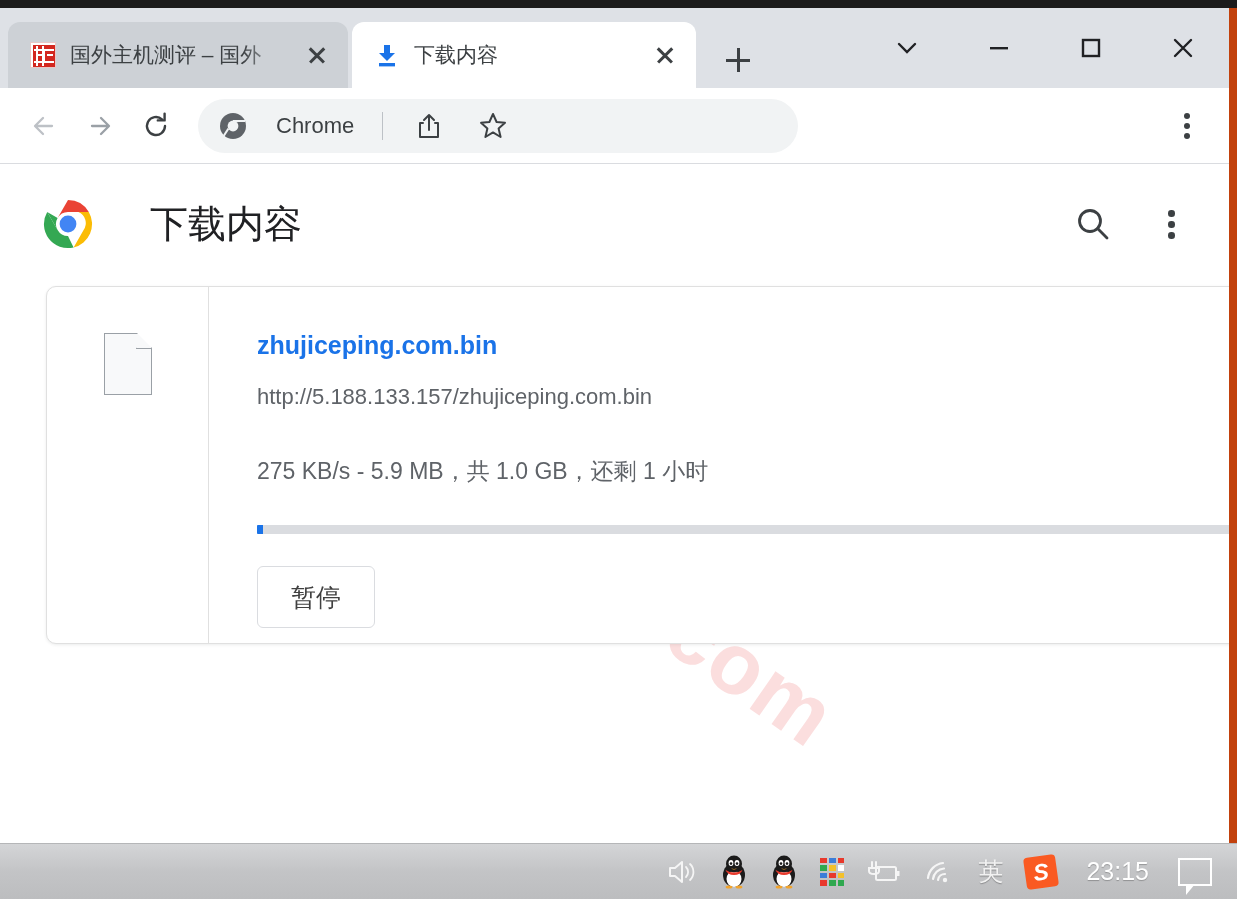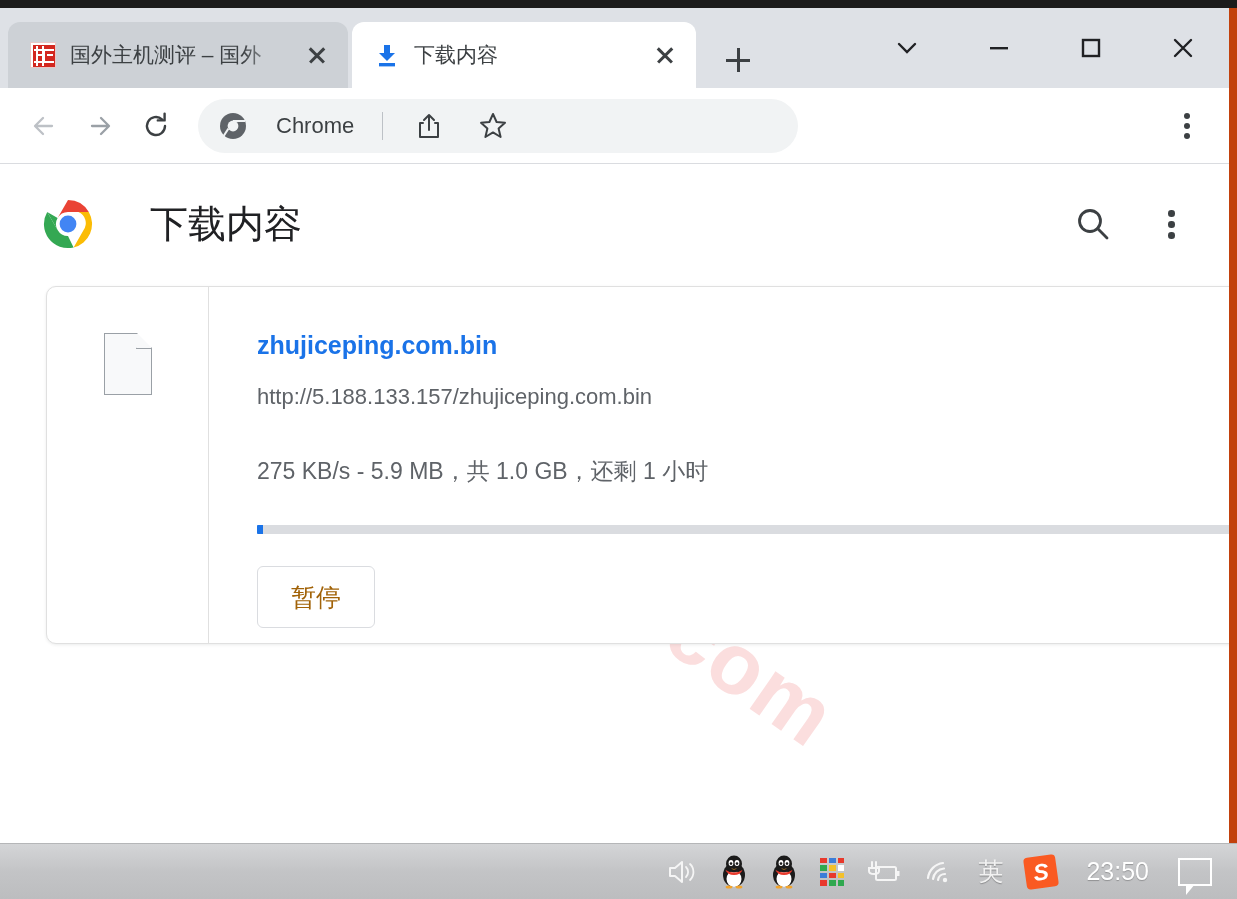--- a/index.html
+++ b/index.html
@@ -204,21 +204,21 @@
   .progress-track {
     margin-top: 38px; height: 9px; width: 1010px;
     background: #dadce0; border-radius: 1px; overflow: hidden;
   }
   .progress-fill { height: 100%; background: #1a73e8; }
 
   .dl-buttons { margin-top: 32px; display: flex; gap: 26px; }
   .dl-btn {
     min-width: 118px; height: 62px; padding: 0 22px;
     background: #ffffff; border: 1px solid #dadce0; border-radius: 6px;
-    color: #a16207; font-size: 25px; cursor: pointer;
+    color: #404040; font-size: 25px; cursor: pointer;
     font-family: inherit; display: flex; align-items: center; justify-content: center;
   }
 
   
   .taskbar {
     position: absolute; left: 0; top: 843px; width: 1237px; height: 56px;
     background: linear-gradient(to bottom, #d4d5d7 0%, #c3c4c6 50%, #bcbdbf 100%);
     border-top: 1px solid #b5b6b8;
     display: flex; align-items: center; justify-content: flex-end;
     padding-right: 14px; gap: 0;
@@ -492,18 +492,18 @@
   </span>
 
   <span class="tray-item">
     <span class="ime-char">英</span>
   </span>
 
   <span class="tray-item">
     <span class="sogou">S</span>
   </span>
 
-  <span class="tray-clock">23:50</span>
+  <span class="tray-clock">23:15</span>
 
   <span class="tray-item">
     <span class="notif-box"></span>
   </span>
 </div>
 
 </body></html>

